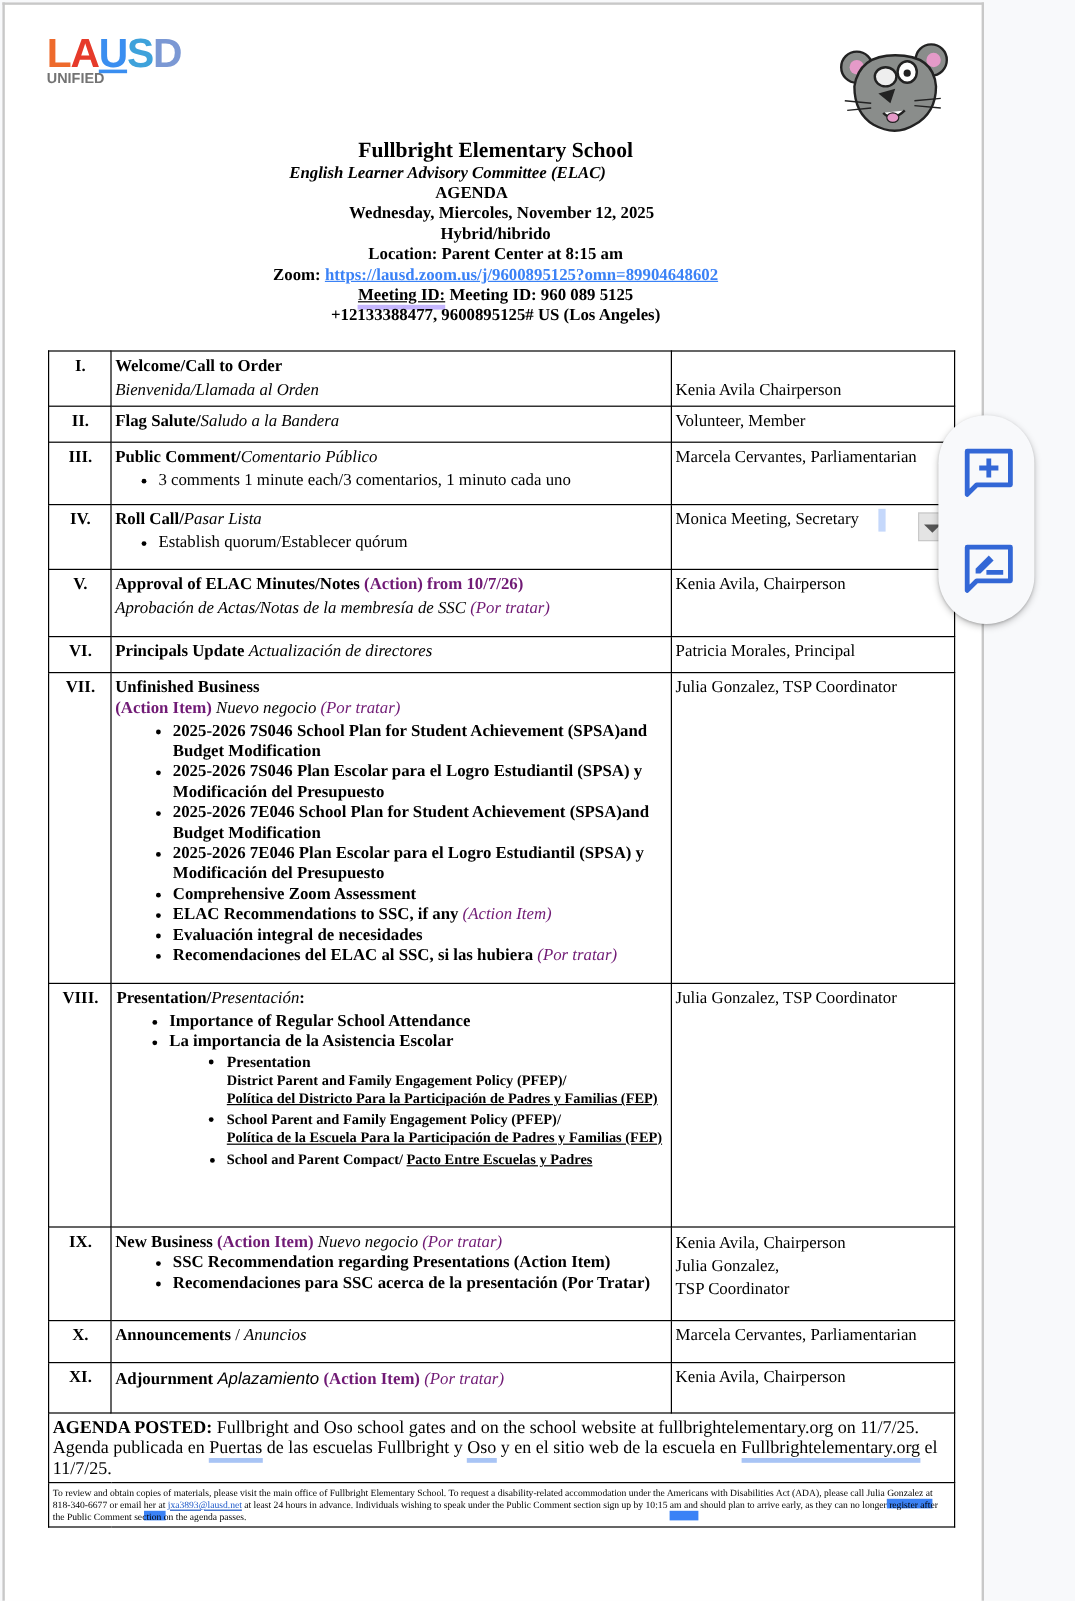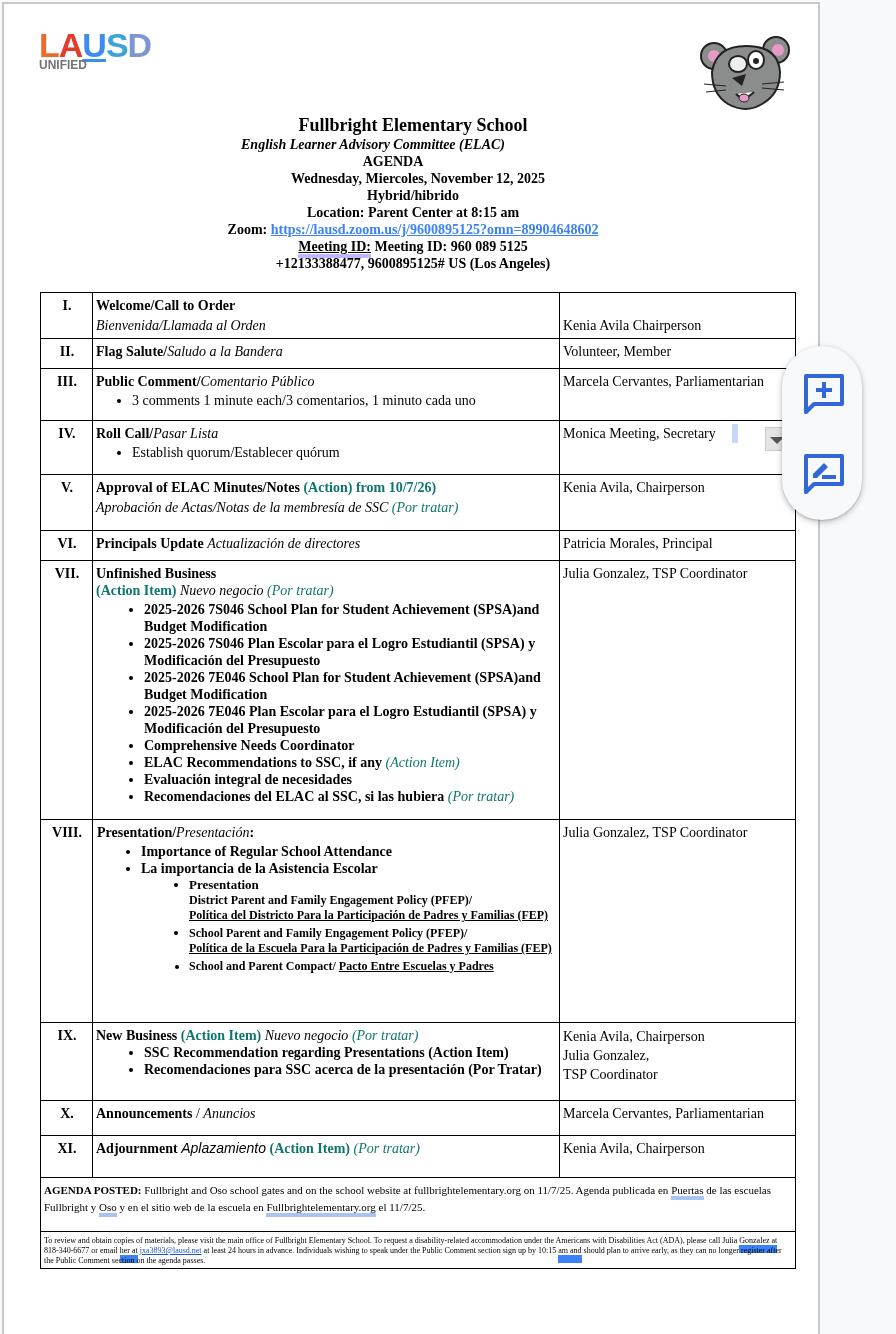--- a/index.html
+++ b/index.html
@@ -28,30 +28,30 @@
   .mark-red { text-decoration: underline; text-decoration-color: #000; border-bottom: 4px solid #c4b5fd; }
 
   table.agenda {
     position: absolute; left: 36px; top: 288px; width: 756px;
     border-collapse: collapse; font-size: 14px; line-height: 17px;
   }
   table.agenda td { border: 1px solid #000; vertical-align: top; padding: 4px 2px 2px 3px; }
   td.num { width: 46px; text-align: center; font-weight: bold; padding-top: 5px; }
   td.item { width: 460px; padding-left: 6px; }
   td.who { padding-left: 2px; }
-  .red { color: #0f766e; }
+  .red { color: #701a75; }
   .b { font-weight: bold; }
   .i { font-style: italic; }
   ul { margin: 2px 0 0 0; padding-left: 44px; }
   ul li { list-style: disc; }
   ul.inner { padding-left: 48px; margin: 0; }
   .u { text-decoration: underline; }
   .sans-i { font-family: "Liberation Sans", sans-serif; font-style: italic; }
 
-  td.posted { font-size: 11px; line-height: 17px; padding: 6px 4px 4px 2px; }
+  td.posted { font-size: 15px; line-height: 17px; padding: 6px 4px 4px 2px; }
   td.fine { font-size: 8px; line-height: 10px; padding: 3px 2px 12px 2px; }
   .hl-blue { border-bottom: 4px solid #a8c4f5; }
   .hl-red { border-bottom: 8px solid #3b82f6; }
   .link { color: #1a56c8; text-decoration: underline; }
 
   .fab {
     position: absolute; left: 782px; top: 346px; width: 80px; height: 174px;
     background: #f8f9fb; border-radius: 40px;
     box-shadow: 0 2px 6px rgba(0,0,0,0.25), 0 1px 2px rgba(0,0,0,0.15);
   }
@@ -149,21 +149,21 @@
     <tr style="height:259px">
       <td class="num">VII.</td>
       <td class="item">
         <div class="b">Unfinished Business</div>
         <div><span class="b red">(Action Item)</span><span class="i"> Nuevo negocio </span><span class="i red">(Por tratar)</span></div>
         <ul class="b" style="padding-left:48px">
           <li>2025-2026 7S046 School Plan for Student Achievement (SPSA)and Budget Modification</li>
           <li>2025-2026 7S046 Plan Escolar para el Logro Estudiantil (SPSA) y Modificación del Presupuesto</li>
           <li>2025-2026 7E046 School Plan for Student Achievement (SPSA)and Budget Modification</li>
           <li>2025-2026 7E046 Plan Escolar para el Logro Estudiantil (SPSA) y Modificación del Presupuesto</li>
-          <li>Comprehensive Needs Coordinator</li>
+          <li>Comprehensive Zoom Assessment</li>
           <li><span>ELAC Recommendations to SSC, if any </span> <span class="red" style="font-weight:normal;font-style:italic">(Action Item)</span></li>
           <li>Evaluación integral de necesidades</li>
           <li><span>Recomendaciones del ELAC al SSC, si las hubiera </span> <span class="red" style="font-weight:normal;font-style:italic">(Por tratar)</span></li>
         </ul>
       </td>
       <td class="who">Julia Gonzalez, TSP Coordinator</td>
     </tr>
 
     <tr style="height:203px">
       <td class="num">VIII.</td>

